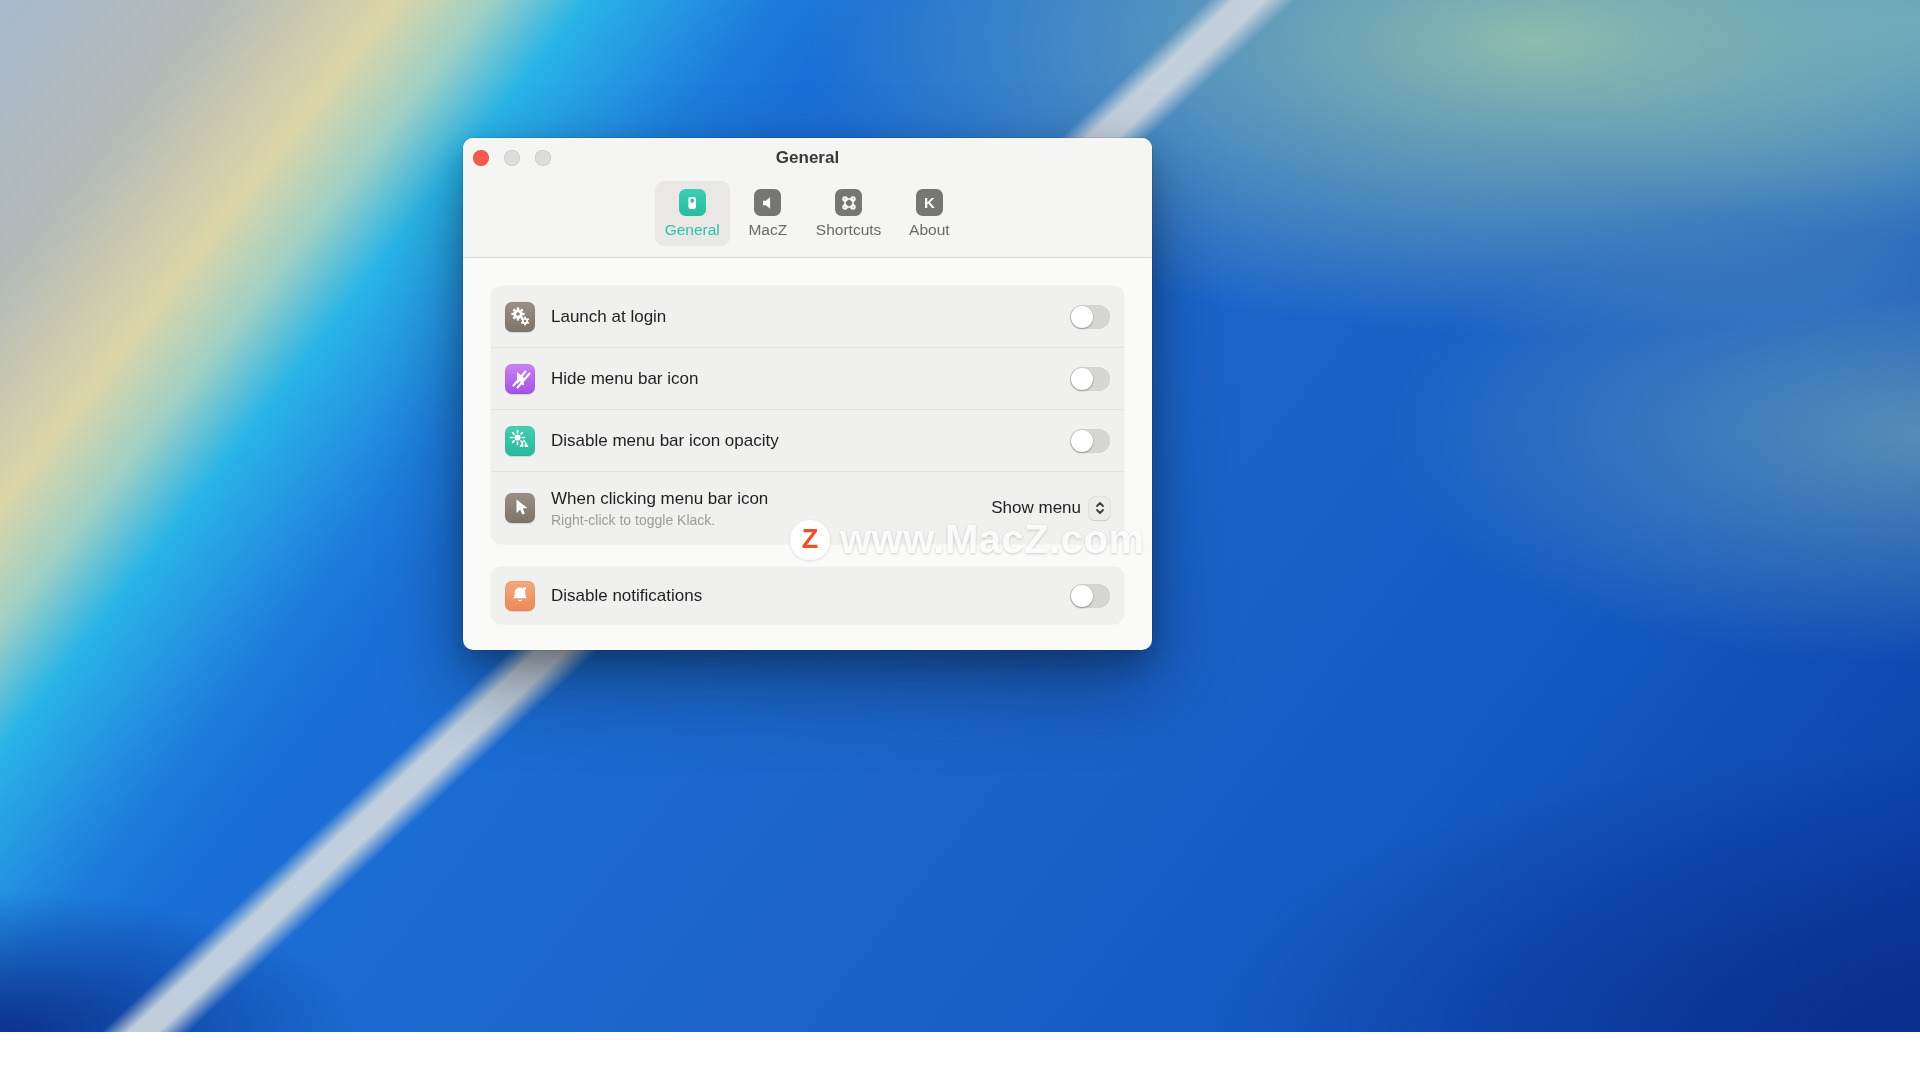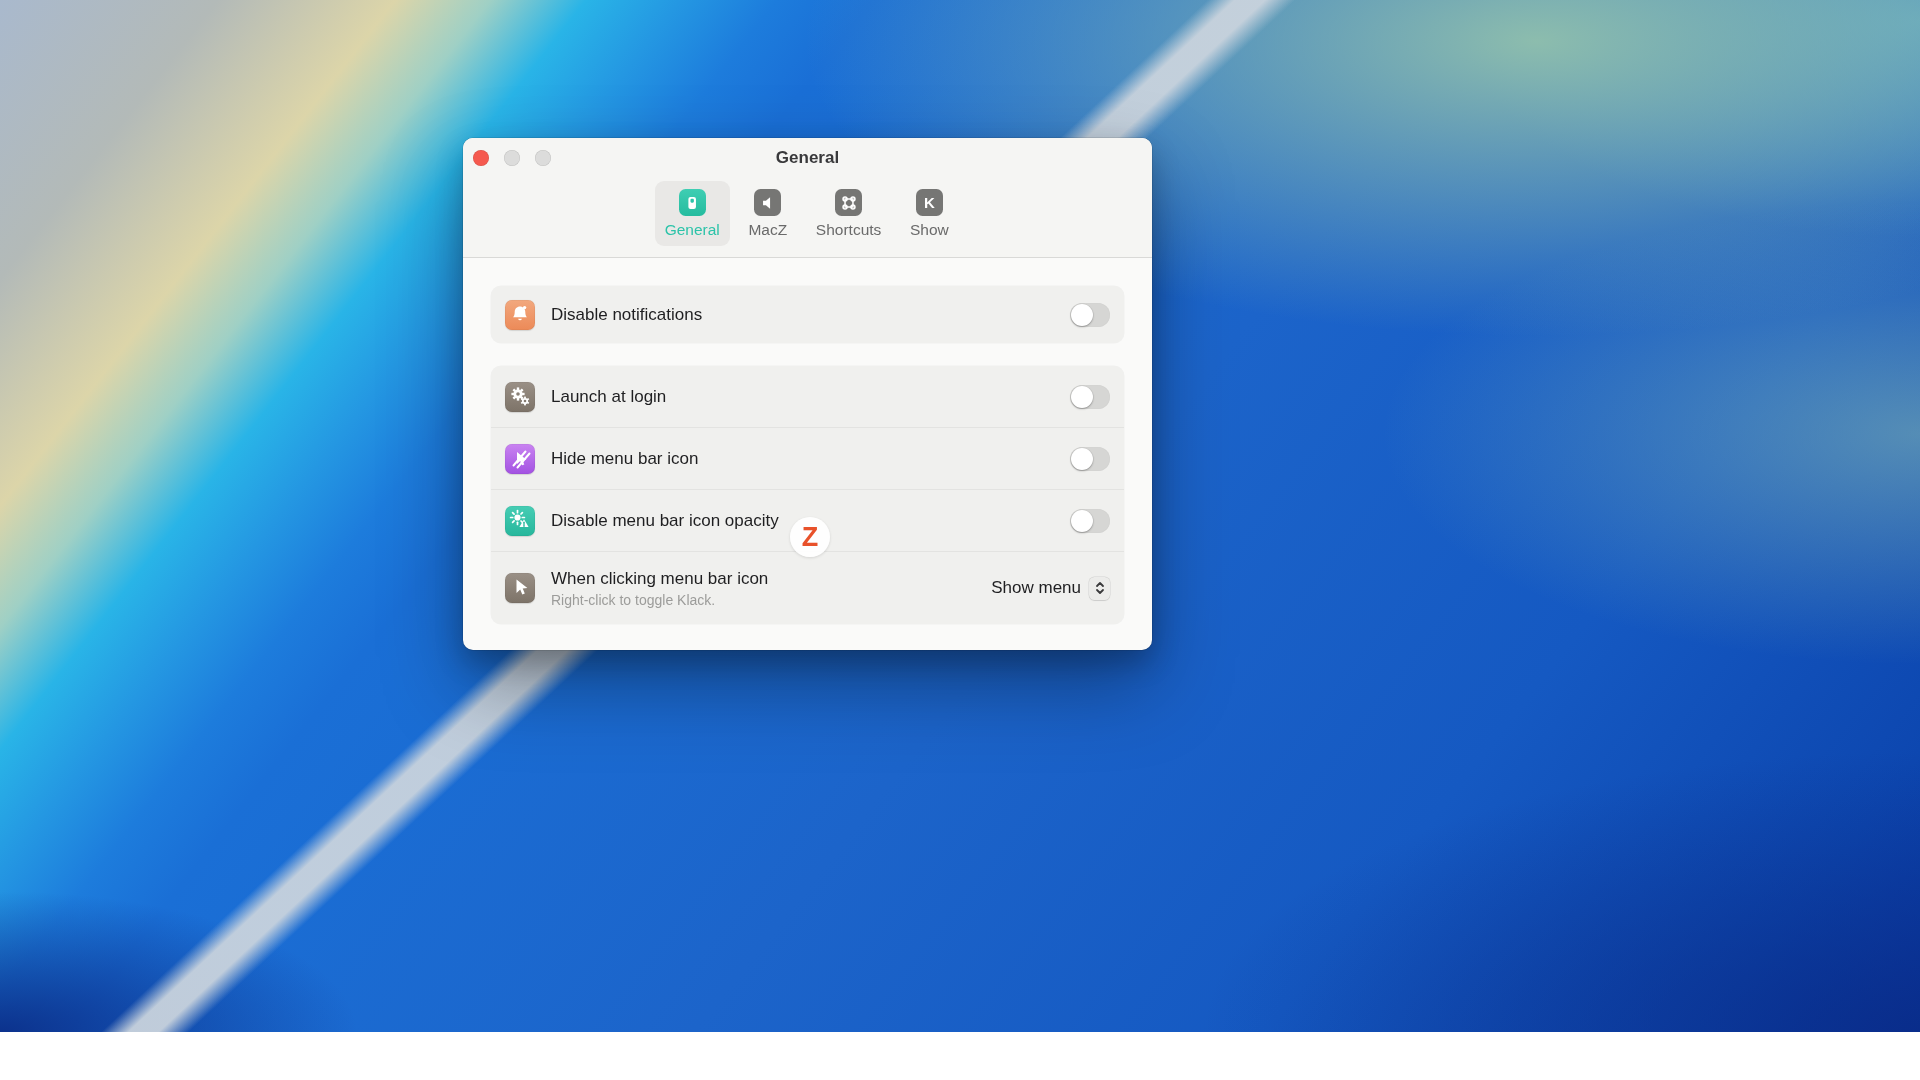--- a/index.html
+++ b/index.html
@@ -143,42 +143,27 @@
               <path d="M5.6 5.6h8.8v8.8H5.6z"></path>
             </svg>
           </div>
           <div class="tab-label">Shortcuts</div>
         </div>
 
         <div class="tab">
           <div class="tab-icon">
             <span class="k-letter">K</span>
           </div>
-          <div class="tab-label">Show</div>
+          <div class="tab-label">About</div>
         </div>
 
       </div>
     </div>
 
     <div class="content">
-
-      <div class="card">
-        <div class="row single">
-          <div class="row-icon bg-bell">
-            <svg width="30" height="30" viewBox="0 0 30 30">
-              <path d="M15 6.4c-3 0-5.3 2.3-5.3 5.5 0 3.9-1.7 5.3-1.7 5.3h14s-1.7-1.4-1.7-5.3c0-3.2-2.3-5.5-5.3-5.5z" fill="#fff"></path>
-              <path d="M13.1 18.8a1.95 1.95 0 0 0 3.8 0z" fill="#fff"></path>
-              <circle cx="19.6" cy="7.6" r="1.7" fill="#fff"></circle>
-            </svg>
-          </div>
-          <div class="row-label">Disable notifications</div>
-          <div class="grow"></div>
-          <div class="toggle"></div>
-        </div>
-      </div>
 
       <div class="card">
 
         <div class="row">
           <div class="row-icon bg-gears">
             <svg width="30" height="30" viewBox="0 0 30 30">
               <g fill="#fff">
                 <circle cx="13" cy="12" r="4.6"></circle>
                 <rect x="11.8" y="5.4" width="2.4" height="2.6" transform="rotate(0 13 12)"></rect>
                 <rect x="11.8" y="5.4" width="2.4" height="2.6" transform="rotate(45 13 12)"></rect>
@@ -267,20 +252,36 @@
               <svg width="14" height="16" viewBox="0 0 14 16" fill="none" stroke="#3a3a3c" stroke-width="1.8" stroke-linecap="round" stroke-linejoin="round">
                 <path d="M4 6l3-3 3 3"></path>
                   <path d="M4 10l3 3 3-3"></path>
               </svg>
             </div>
           </div>
         </div>
 
       </div>
 
+      <div class="card">
+        <div class="row single">
+          <div class="row-icon bg-bell">
+            <svg width="30" height="30" viewBox="0 0 30 30">
+              <path d="M15 6.4c-3 0-5.3 2.3-5.3 5.5 0 3.9-1.7 5.3-1.7 5.3h14s-1.7-1.4-1.7-5.3c0-3.2-2.3-5.5-5.3-5.5z" fill="#fff"></path>
+              <path d="M13.1 18.8a1.95 1.95 0 0 0 3.8 0z" fill="#fff"></path>
+              <circle cx="19.6" cy="7.6" r="1.7" fill="#fff"></circle>
+            </svg>
+          </div>
+          <div class="row-label">Disable notifications</div>
+          <div class="grow"></div>
+          <div class="toggle"></div>
+        </div>
+      </div>
+
     </div>
   </div>
 
   <div class="watermark">
     <div class="wm-badge">Z</div>
+    <div class="wm-text">www.MacZ.com</div>
   </div>
 
 </div>
 
 </body></html>

